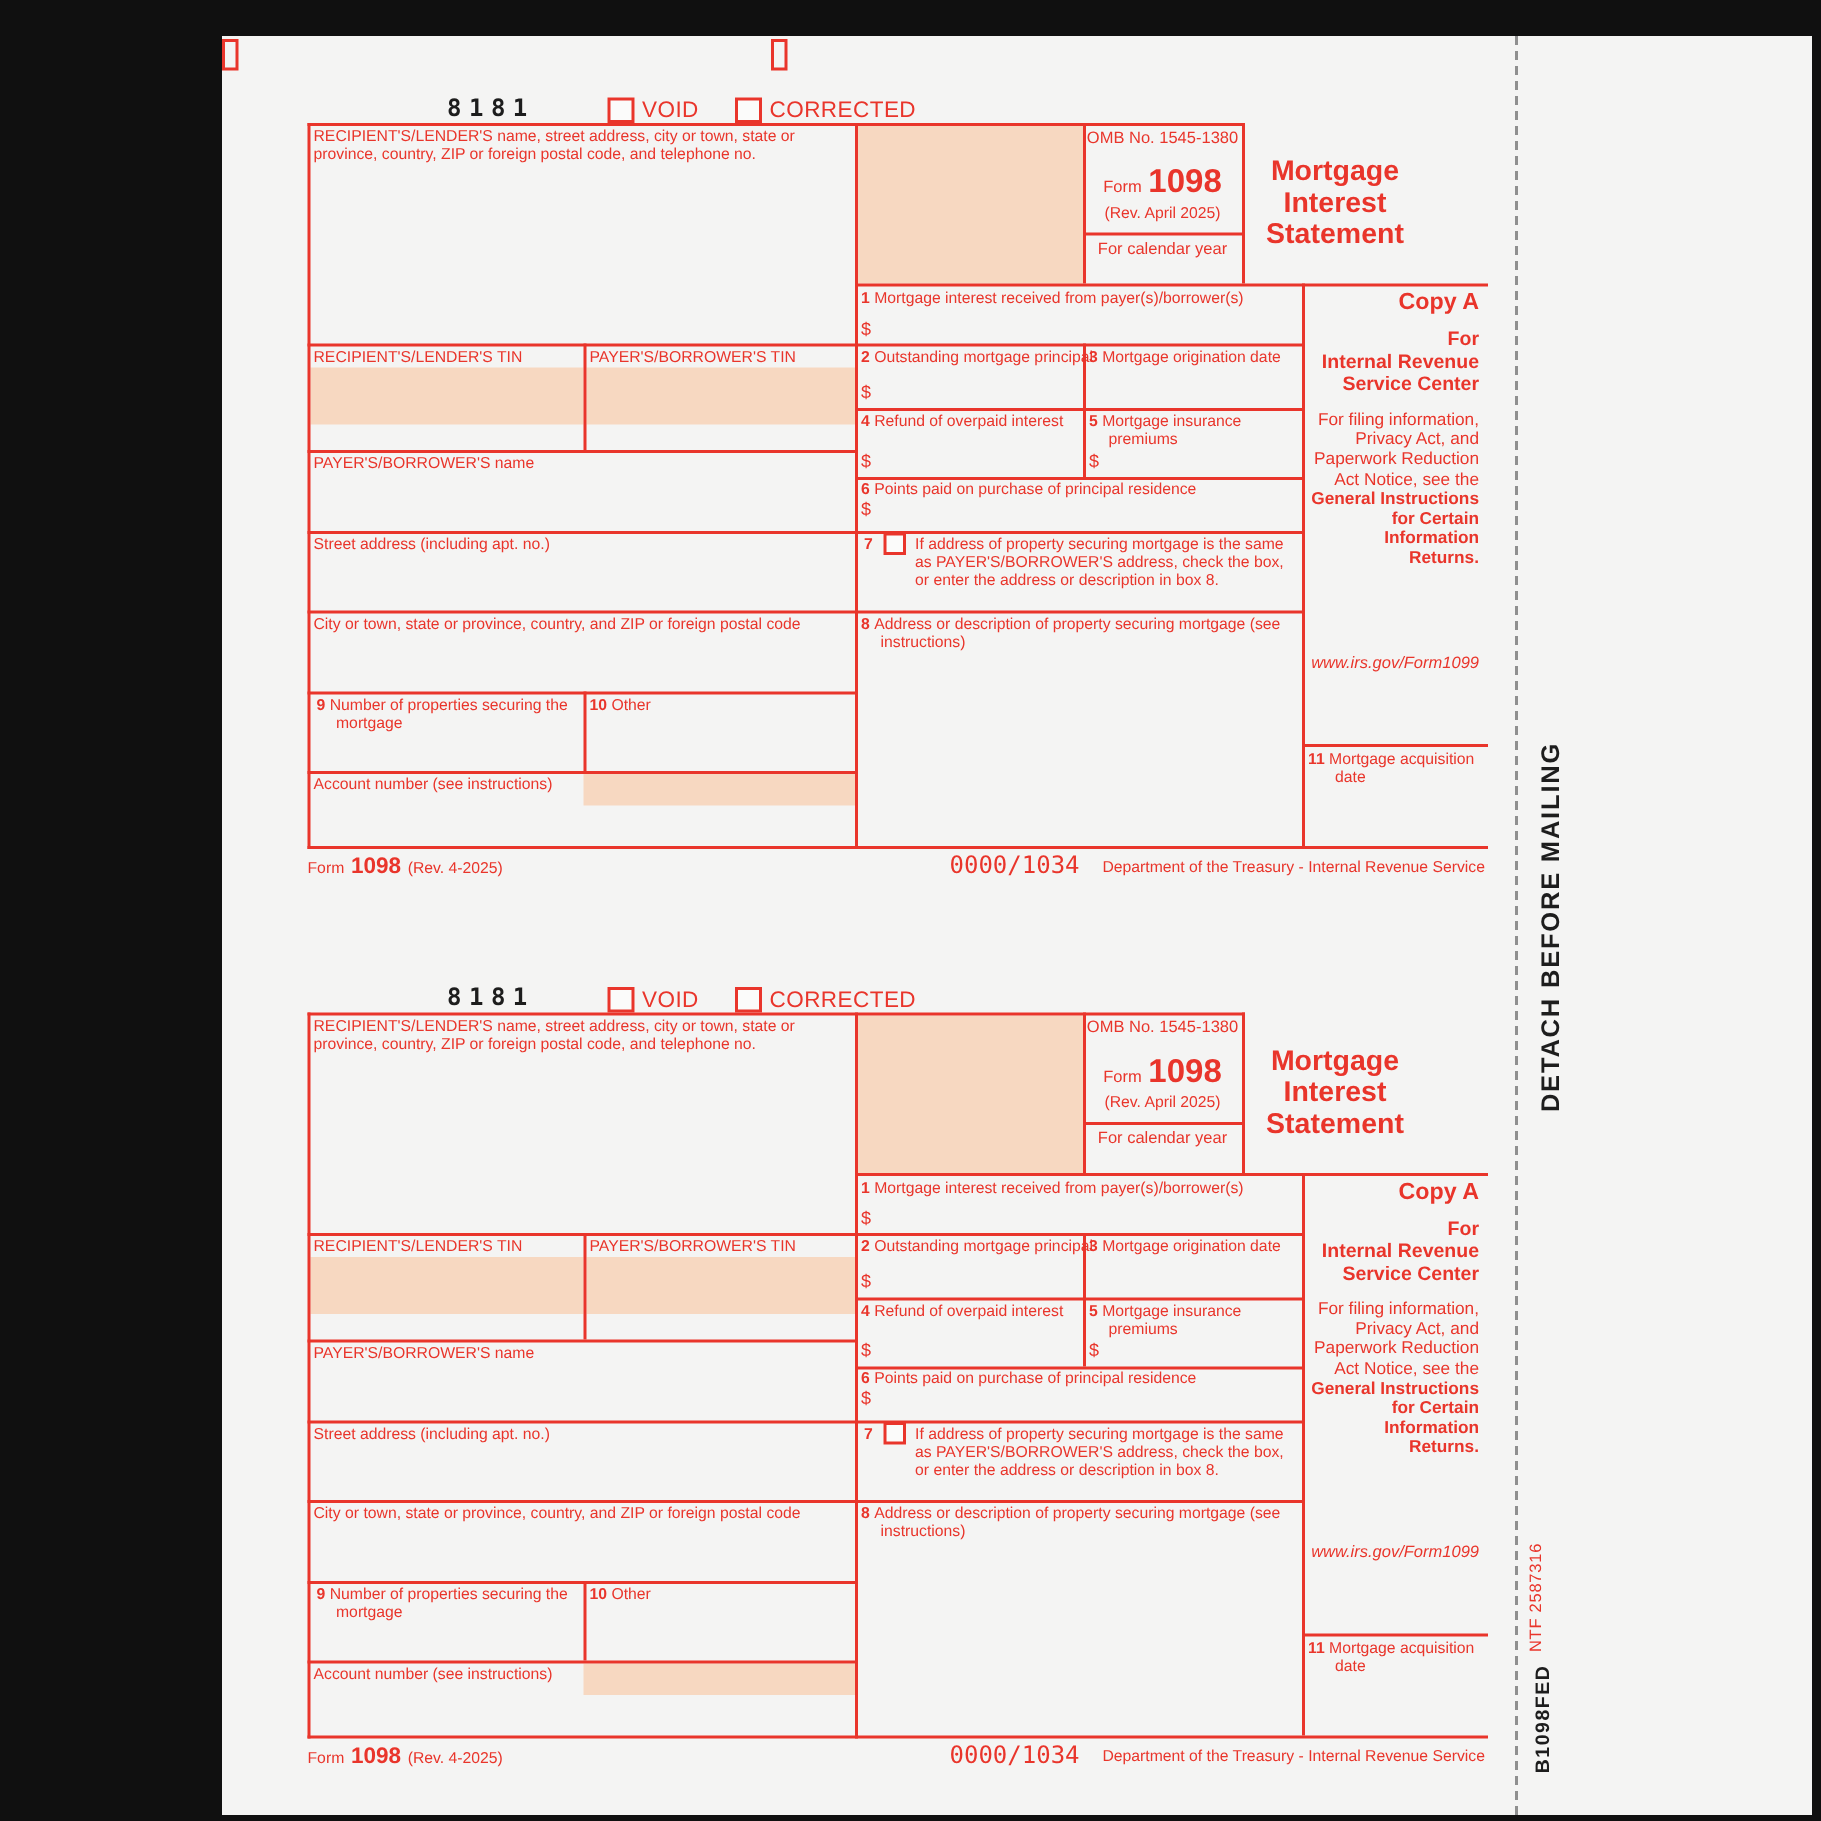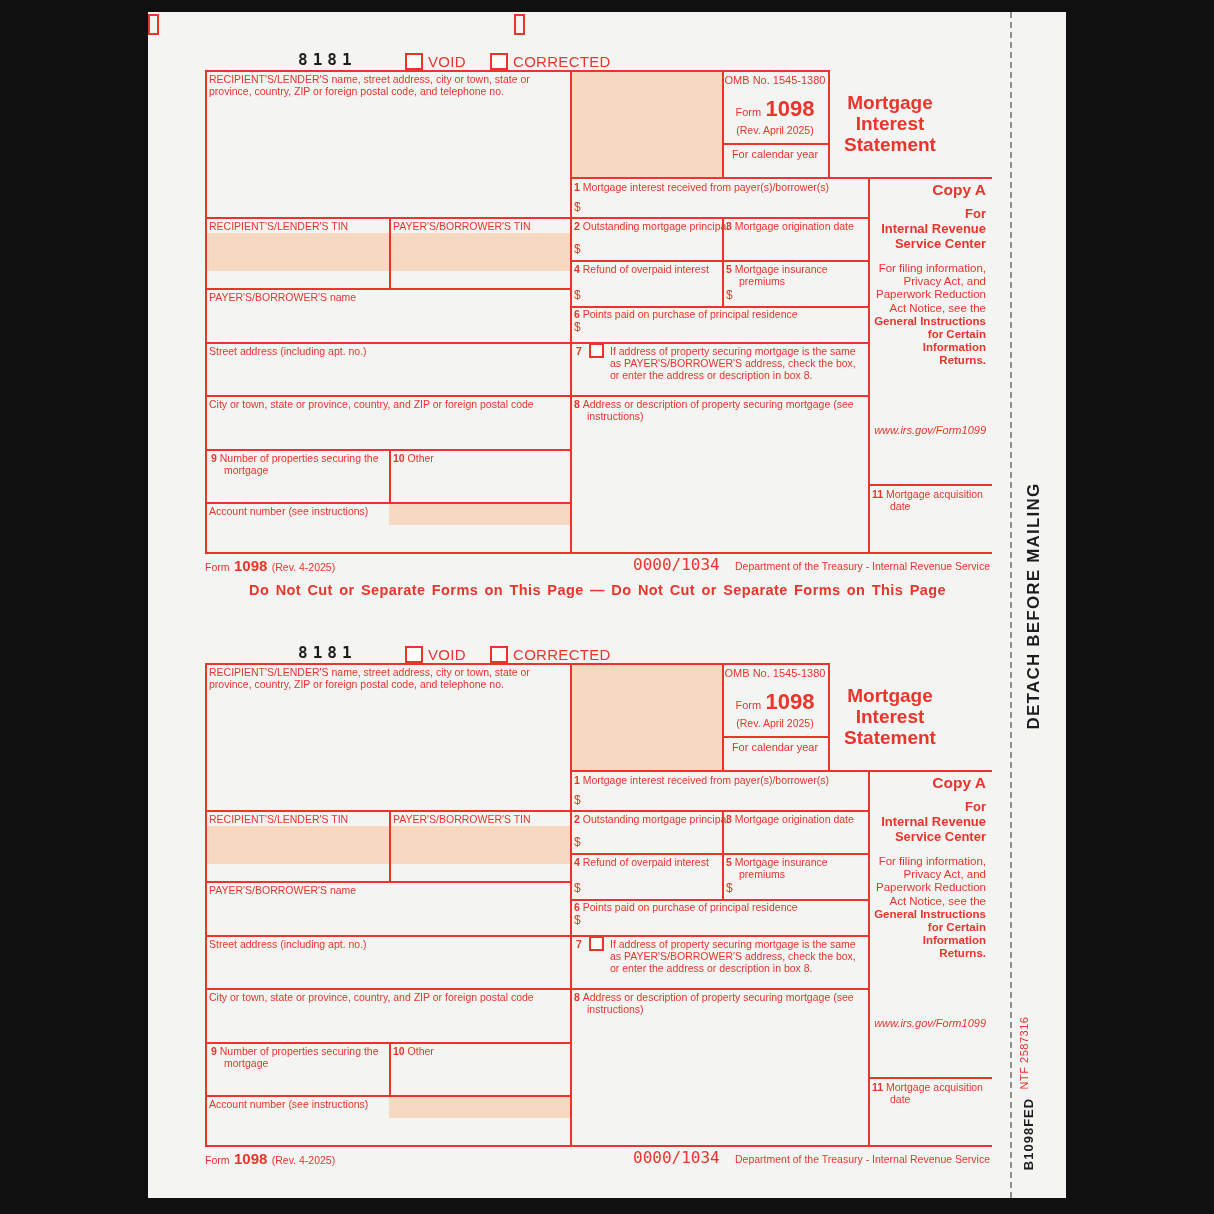--- a/index.html
+++ b/index.html
@@ -1,17 +1,17 @@
 <!DOCTYPE html>
 <html><head>
 <meta charset="utf-8">
 <style>
   html,body{margin:0;padding:0;background:#101010;width:1214px;height:1214px;overflow:hidden;
             font-family:"Liberation Sans",sans-serif;}
-  .page{position:absolute;left:148px;top:12px;width:918px;height:1186px;background:#f4f4f3;}
+  .page{position:absolute;left:148px;top:24px;width:1060px;height:1186px;background:#f4f4f3;}
   .form{position:absolute;left:0;top:0;width:918px;height:580px;color:#e9352b;}
   .form.copy2{top:593px;}
   .abs{position:absolute;}
   .lbl{font-size:10.5px;line-height:12px;}
   .num{font-weight:bold;}
   .hang{padding-left:13px;text-indent:-13px;}
   .grid-line{position:absolute;background:#e9352b;}
   .peach{position:absolute;background:#f7d8c1;}
   .cb{position:absolute;border:2px solid #e9352b;background:#fbfbfa;}
   .dollar{position:absolute;font-size:12px;}
@@ -126,21 +126,20 @@
       <div class="grid-line" style="left: 57px; top: 58px; width: 2px; height: 484px;"></div>
       <div class="grid-line" style="left: 241px; top: 205px; width: 2px; height: 71px;"></div>
       <div class="grid-line" style="left: 241px; top: 437px; width: 2px; height: 53px;"></div>
       <div class="grid-line" style="left: 422px; top: 58px; width: 2px; height: 484px;"></div>
       <div class="grid-line" style="left: 574px; top: 58px; width: 2px; height: 107px;"></div>
       <div class="grid-line" style="left: 574px; top: 205px; width: 2px; height: 89px;"></div>
       <div class="grid-line" style="left: 680px; top: 58px; width: 2px; height: 107px;"></div>
       <div class="grid-line" style="left: 720px; top: 165px; width: 2px; height: 375px;"></div>
     </div>
 
-  <div class="abs sep" style="left:57px;top:570px;width:785px;">Do Not Cut or Separate Forms on This Page — Do Not Cut or Separate Forms on This Page</div>
 
   <div class="abs" style="left:862px;top:0;height:1186px;border-left:2px dashed #8f8f8f;"></div>
   <div class="rot" style="left:886px;top:594px;font-size:17px;font-weight:bold;color:#1d1d1d;letter-spacing:1.2px;">DETACH BEFORE MAILING</div>
   <div class="rot" style="left:876px;top:1041px;font-size:11px;color:#e9352b;letter-spacing:0.5px;">NTF 2587316</div>
   <div class="rot" style="left:880px;top:1122px;font-size:13px;font-weight:bold;color:#1d1d1d;letter-spacing:1px;">B1098FED</div>
 
 <div class="form copy1 copy2">
 
     <div class="abs code8181 mono" style="left:150px;top:38px;">8181</div>
     <div class="cb" style="left:257px;top:41px;width:14px;height:13px;"></div>

